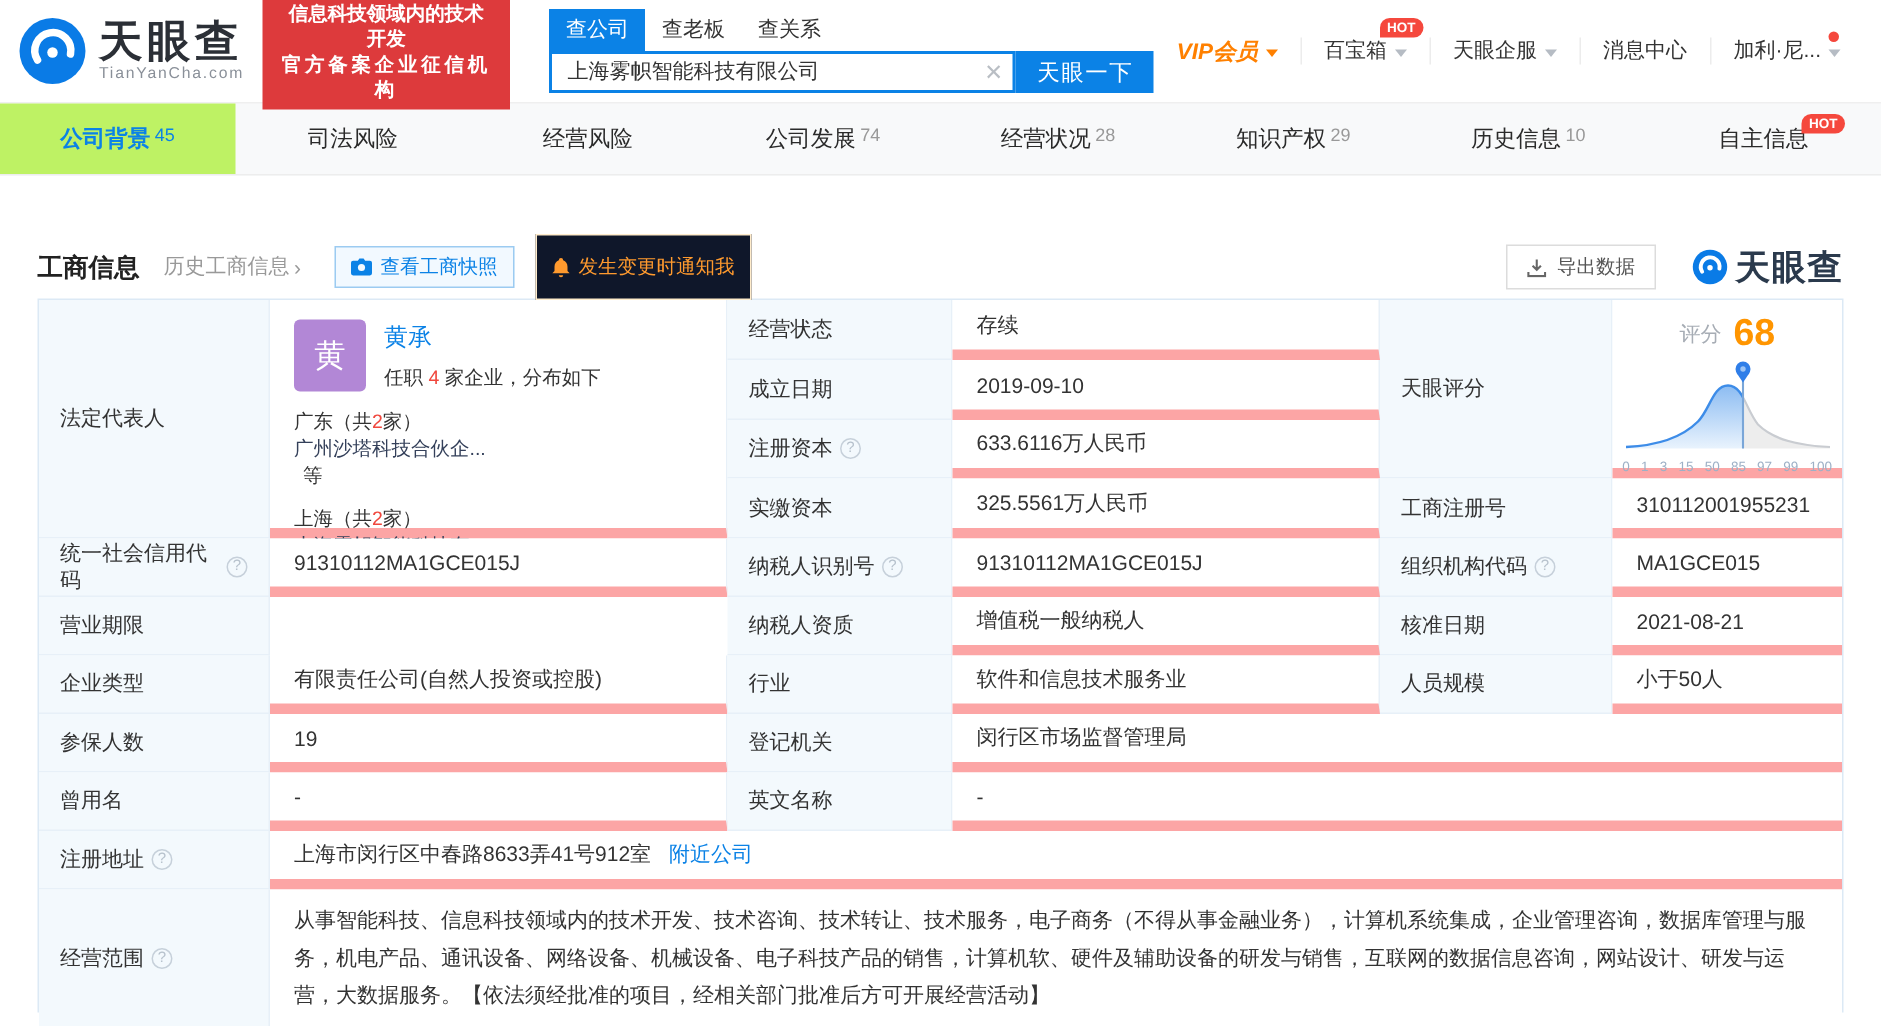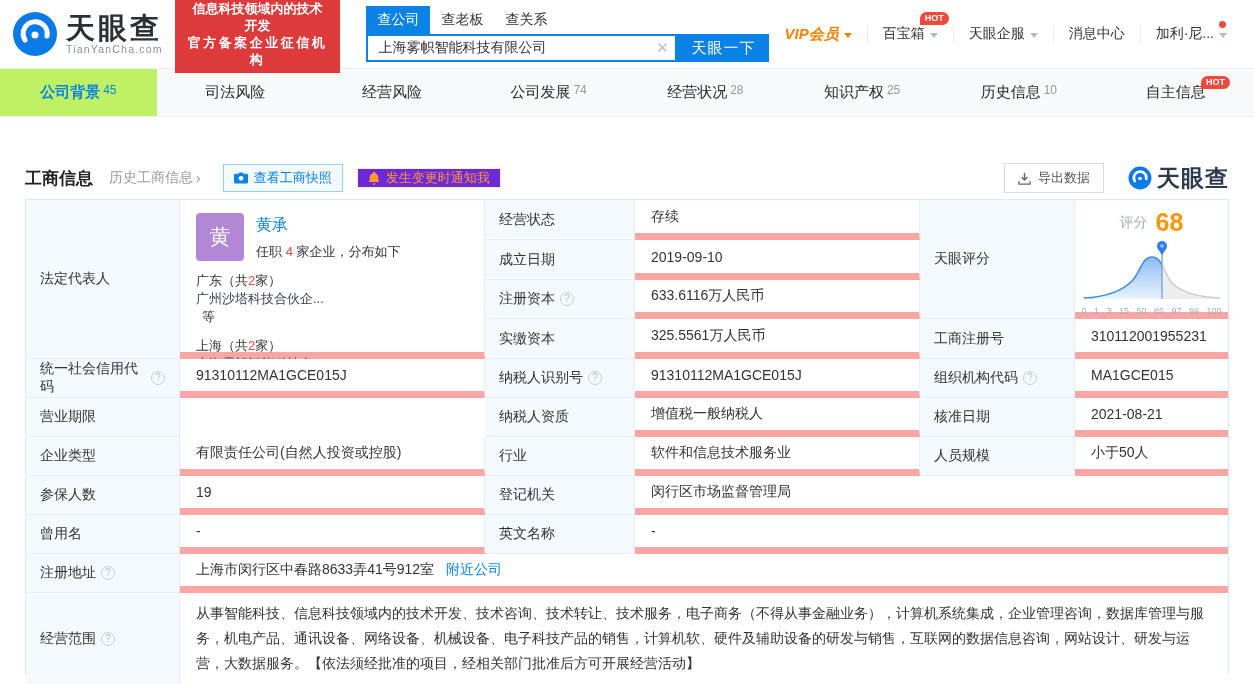--- a/index.html
+++ b/index.html
@@ -47,22 +47,22 @@
   .n-tab.on .cnt { color:#0b82e6; font-weight:normal; }
   .n-tab .hot { position:absolute; top:7px; right:24px; }
 
   
   .content { padding:0 25px; }
   .sec-head { margin-top:44px; height:34px; display:flex; align-items:center; }
   .sec-title { font-size:17px; font-weight:bold; color:#222; }
   .hist-link { margin-left:16px; font-size:14px; color:#999; cursor:pointer; display:flex; align-items:center; gap:3px; }
   .btn-snap { margin-left:22px; height:28px; padding:0 10px; display:flex; align-items:center; gap:6px;
               background:#f2f9ff; border:1px solid #9ccbf1; color:#0b82e6; font-size:13px; cursor:pointer; }
-  .btn-notify { margin-left:14px; height:20px; padding:0 10px; display:flex; align-items:center; gap:6px;
-                background:#6d28d9; border:1px solid #ffeccb; color:#ff9a2e; font-size:13px; cursor:pointer; }
+  .btn-notify { margin-left:14px; height:44px; padding:0 10px; display:flex; align-items:center; gap:6px;
+                background:#0f172a; border:1px solid #ffeccb; color:#ff9a2e; font-size:13px; cursor:pointer; }
   .spacer { flex:1; }
   .btn-export { height:30px; padding:0 13px; display:flex; align-items:center; gap:7px; background:#fff;
                 border:1px solid #dcdcdc; color:#555; font-size:13px; cursor:pointer; }
   .watermark { margin-left:24px; display:flex; align-items:center; gap:5px; }
   .watermark .wt { font-size:23px; font-weight:bold; color:#2b3a4d; letter-spacing:1px; }
 
   
   .t { margin-top:4px; border:1px solid #dce9f5; display:grid;
        grid-template-columns:154px 305px 150px 285px 155px 1fr;
        grid-template-rows:40px 40px 39px 40px 39px 39px 39px 39px 39px 39px 1fr;
@@ -177,21 +177,21 @@
     <div class="n-tab">
       <span>公司发展</span>
       <span class="cnt">74</span>
     </div>
     <div class="n-tab">
       <span>经营状况</span>
       <span class="cnt">28</span>
     </div>
     <div class="n-tab">
       <span>知识产权</span>
-      <span class="cnt">25</span>
+      <span class="cnt">29</span>
     </div>
     <div class="n-tab">
       <span>历史信息</span>
       <span class="cnt">10</span>
     </div>
     <div class="n-tab">
       <span>自主信息</span>
       <span class="hot">HOT</span>
     </div>
   </div>

